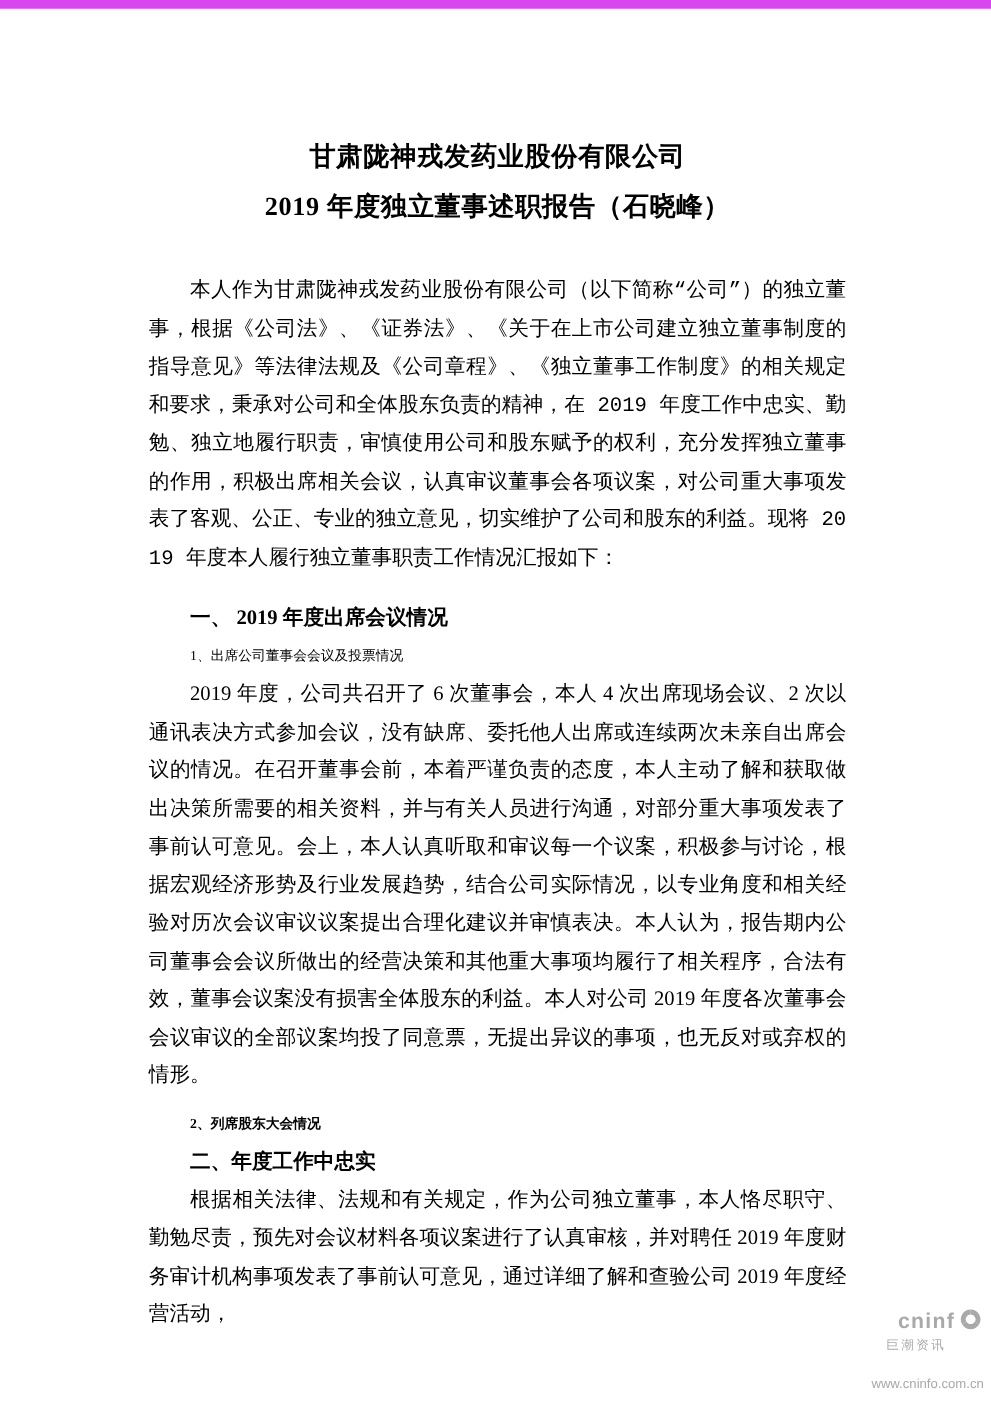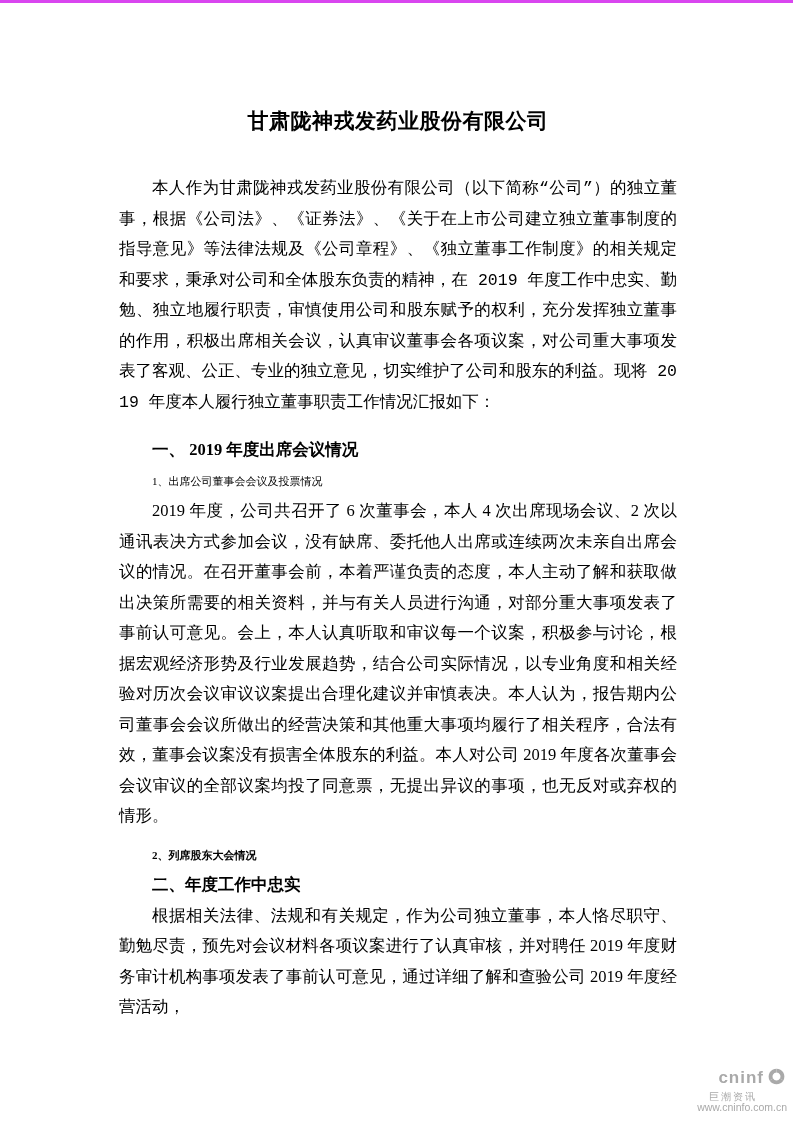--- a/index.html
+++ b/index.html
@@ -6,21 +6,21 @@
   .page {
     position: relative;
     width: 793px;
     height: 1122px;
     margin: 0 auto;
     background: #ffffff;
     color: #000000;
     font-family: "Liberation Serif", "DejaVu Serif", serif;
     overflow: hidden;
     box-sizing: border-box;
-    border-top: 3px solid #d946ef;
+    border-top: 7px solid #d946ef;
   }
   .content {
     position: absolute;
     left: 119px;
     top: 98px;
     width: 558px;
   }
   .title-line {
     font-size: 21px;
     font-weight: bold;
@@ -76,31 +76,32 @@
   }
   .wm-swirl { display: inline-block; }
   .wm-cn {
     font-size: 10px;
     letter-spacing: 2px;
     margin-top: 1px;
     margin-right: 30px;
   }
   .wm-url {
     font-size: 10.5px;
-    margin-top: 0;
+    margin-top: 20px;
   }
 </style>
 </head>
 <body>
 
 <div class="page">
   <div class="content">
 
     <h1 class="title-line">甘肃陇神戎发药业股份有限公司</h1>
 
+    <h1 class="title-line">2019 年度独立董事述职报告（石晓峰）</h1>
 
     <p class="para intro">本人作为甘肃陇神戎发药业股份有限公司（以下简称“公司”）的独立董事，根据《公司法》、《证券法》、《关于在上市公司建立独立董事制度的指导意见》等法律法规及《公司章程》、《独立董事工作制度》的相关规定和要求，秉承对公司和全体股东负责的精神，在 2019 年度工作中忠实、勤勉、独立地履行职责，审慎使用公司和股东赋予的权利，充分发挥独立董事的作用，积极出席相关会议，认真审议董事会各项议案，对公司重大事项发表了客观、公正、专业的独立意见，切实维护了公司和股东的利益。现将 2019 年度本人履行独立董事职责工作情况汇报如下：</p>
 
     <p class="heading h1">一、 2019 年度出席会议情况</p>
 
     <p class="subheading">1、出席公司董事会会议及投票情况</p>
 
     <p class="para">2019 年度，公司共召开了 6 次董事会，本人 4 次出席现场会议、2 次以通讯表决方式参加会议，没有缺席、委托他人出席或连续两次未亲自出席会议的情况。在召开董事会前，本着严谨负责的态度，本人主动了解和获取做出决策所需要的相关资料，并与有关人员进行沟通，对部分重大事项发表了事前认可意见。会上，本人认真听取和审议每一个议案，积极参与讨论，根据宏观经济形势及行业发展趋势，结合公司实际情况，以专业角度和相关经验对历次会议审议议案提出合理化建议并审慎表决。本人认为，报告期内公司董事会会议所做出的经营决策和其他重大事项均履行了相关程序，合法有效，董事会议案没有损害全体股东的利益。本人对公司 2019 年度各次董事会会议审议的全部议案均投了同意票，无提出异议的事项，也无反对或弃权的情形。</p>
 
     <p class="subheading gap">2、列席股东大会情况</p>

